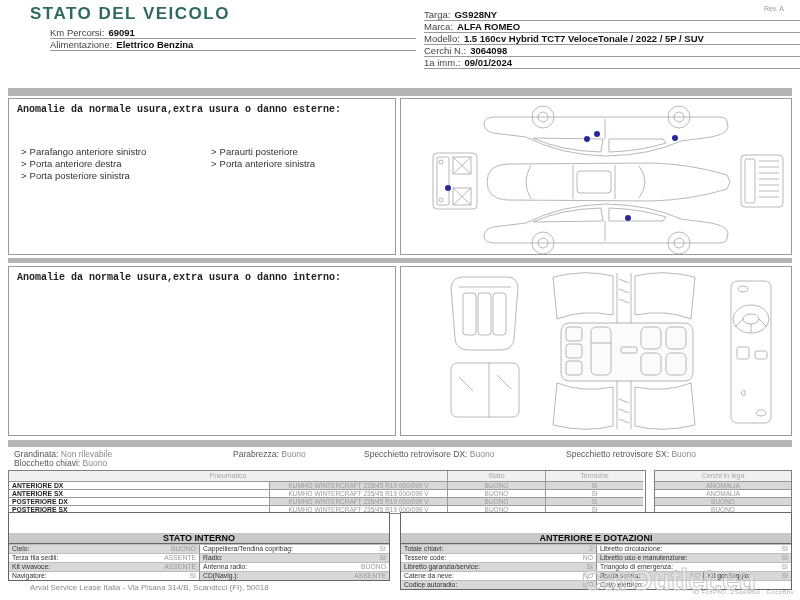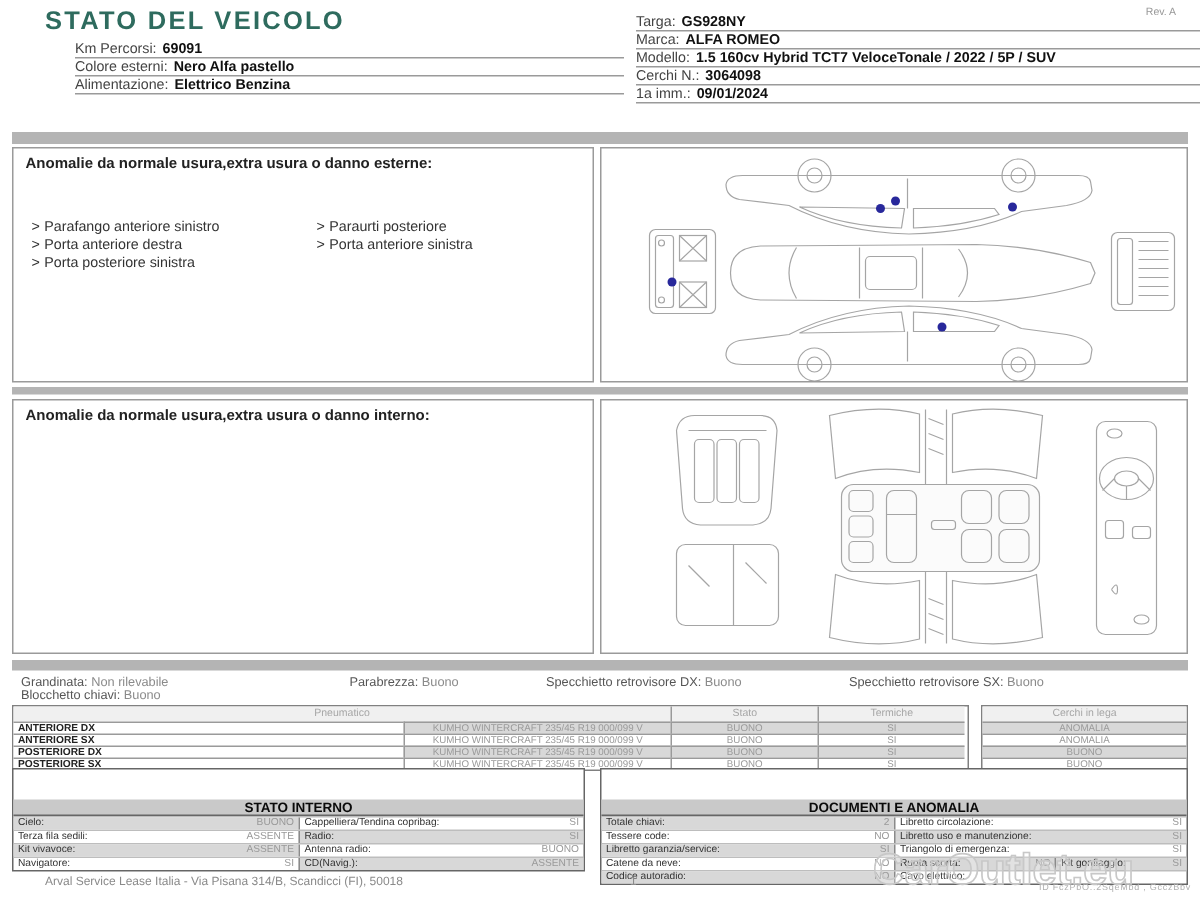--- a/index.html
+++ b/index.html
@@ -23,21 +23,21 @@
   .bar { position:absolute; left:8px; width:784px; background:#b4b4b4; }
   .bar1 { top:88px; height:8px; }
   .bar2 { top:258px; height:5px; }
   .bar3 { top:440px; height:7px; }
   
   .abox { position:absolute; border:1px solid #9a9a9a; background:#fff; }
   .ext-text { left:8px;   top:98px;  width:388px; height:157px; }
   .ext-diag { left:400px; top:98px;  width:392px; height:157px; }
   .int-text { left:8px;   top:266px; width:388px; height:170px; }
   .int-diag { left:400px; top:266px; width:392px; height:170px; }
-  .abox-title { font-size:10px; font-weight:bold; color:#222; padding:5px 0 3px 8px; }
+  .abox-title { font-size:10px; font-weight:bold; color:#222; padding:5px 0 3px 8px;font-family:Liberation Mono, monospace; }
   .anom-cols { display:flex; padding-left:12px; font-size:9.5px; line-height:12px; color:#333;margin-top:28px; }
   .anom-col1 { width:190px; }
   .anom-col2 { width:180px; }
   .anom-item span { margin-right:3px; }
   svg { display:block; }
   .sketch { stroke:#a5a5a5; stroke-width:0.8; fill:none; }
   .sketch-fill { stroke:#a5a5a5; stroke-width:0.8; fill:#fbfbfb; }
   .dot { fill:#28289b; stroke:none; }
   
   .summary { position:absolute; left:14px; top:449px; width:778px; font-size:8.5px; }
@@ -92,24 +92,20 @@
 </head>
 <body>
 
 <div class="doc-title">STATO DEL VEICOLO</div>
 <div class="rev">Rev. A</div>
 
 <div class="fields fields-left">
   <div class="frow">
     <span class="flabel">Km Percorsi:</span>
     <span class="fvalue">69091</span>
-  </div>
-  <div class="frow">
-    <span class="flabel">Colore esterni:</span>
-    <span class="fvalue">Nero Alfa pastello</span>
   </div>
   <div class="frow">
     <span class="flabel">Alimentazione:</span>
     <span class="fvalue">Elettrico Benzina</span>
   </div>
 </div>
 
 <div class="fields fields-right">
   <div class="frow">
     <span class="flabel">Targa:</span>
@@ -375,21 +371,21 @@
         <span class="pvalue">SI</span>
       </div>
     <div class="pcell shade">
         <span class="plabel">CD(Navig.):</span>
         <span class="pvalue">ASSENTE</span>
       </div>
   </div>
 </div>
 
 <div class="panel panel-doc">
-  <div class="panel-head">DOCUMENTI E ANOMALIA</div>
+  <div class="panel-head">ANTERIORE E DOTAZIONI</div>
   <div class="prow">
     <div class="pcell shade">
         <span class="plabel">Totale chiavi:</span>
         <span class="pvalue">2</span>
       </div>
     <div class="pcell">
         <span class="plabel">Libretto circolazione:</span>
         <span class="pvalue">SI</span>
       </div>
   </div>

